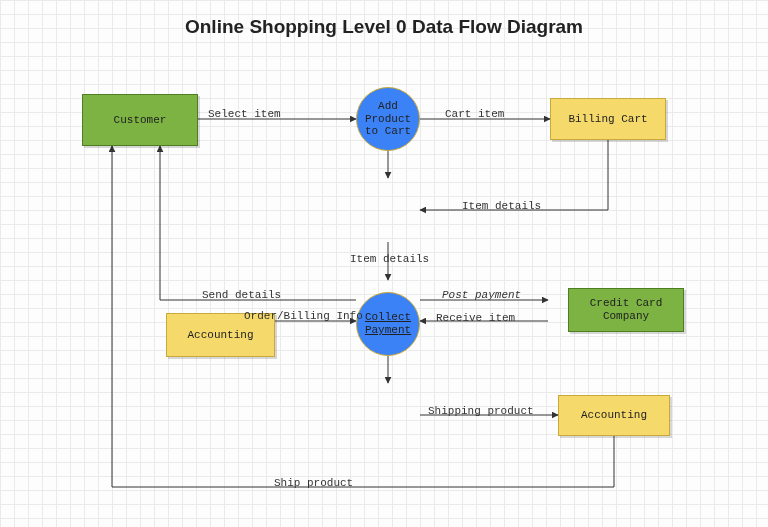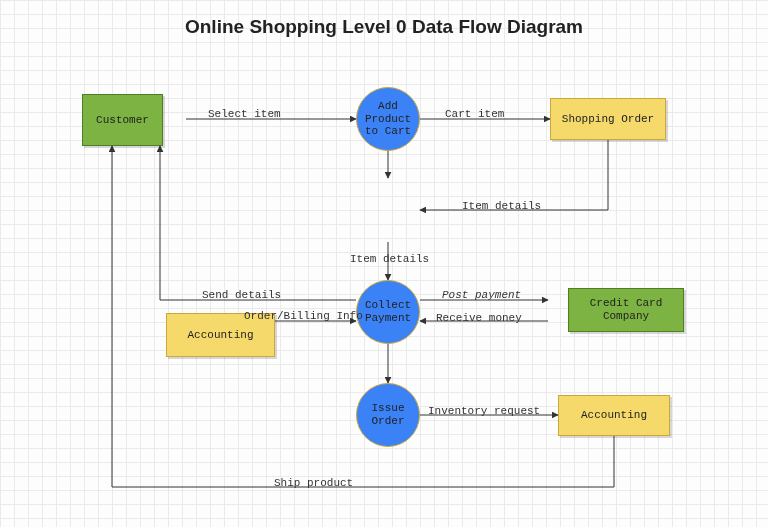--- a/index.html
+++ b/index.html
@@ -109,39 +109,37 @@
       <path d="M 548 321 L 420 321" marker-end="url(#arrow)"></path>
 
       <path d="M 388 344 L 388 383" marker-end="url(#arrow)"></path>
 
       <path d="M 420 415 L 558 415" marker-end="url(#arrow)"></path>
 
       <path d="M 614 436 L 614 487 L 112 487 L 112 146" marker-end="url(#arrow)"></path>
     </g>
   </svg>
 
-  <div class="node rect-green" style="left:82px; top:94px; width:81px; height:52px;">Customer</div>
-  <div class="node rect-yellow" style="left:550px; top:98px; width:116px; height:42px;">Shopping Order</div>
+  <div class="node rect-green" style="left:82px; top:94px; width:116px; height:52px;">Customer</div>
+  <div class="node rect-yellow" style="left:550px; top:98px; width:116px; height:42px;">Billing Cart</div>
   <div class="node rect-yellow" style="left:166px; top:313px; width:109px; height:44px;">Accounting</div>
   <div class="node rect-green" style="left:568px; top:288px; width:116px; height:44px; white-space:pre-line;">Credit Card
 Company</div>
   <div class="node rect-yellow" style="left:558px; top:395px; width:112px; height:41px;">Accounting</div>
 
   <div class="node circle" style="left:356px; top:87px; width:64px; height:64px; white-space:pre-line;">Add
 Product
 to Cart</div>
-  <div class="node circle" style="left:356px; top:280px; width:64px; height:64px; white-space:pre-line;">Collect
+  <div class="node circle" style="left:356px; top:292px; width:64px; height:64px; white-space:pre-line;text-decoration:underline;">Collect
 Payment</div>
-  <div class="node circle" style="left:356px; top:383px; width:64px; height:64px; white-space:pre-line;">Issue
-Order</div>
 
   <div class="edge-label" style="left:208px; top:108px;">Select item</div>
   <div class="edge-label" style="left:445px; top:108px;">Cart item</div>
   <div class="edge-label" style="left:462px; top:200px;">Item details</div>
   <div class="edge-label" style="left:350px; top:253px;">Item details</div>
   <div class="edge-label" style="left:202px; top:289px;">Send details</div>
   <div class="edge-label" style="left:244px; top:310px;">Order/Billing Info</div>
   <div class="edge-label" style="left:442px; top:289px;font-style:italic;">Post payment</div>
-  <div class="edge-label" style="left:436px; top:312px;">Receive money</div>
-  <div class="edge-label" style="left:428px; top:405px;">Inventory request</div>
+  <div class="edge-label" style="left:436px; top:312px;">Receive item</div>
+  <div class="edge-label" style="left:428px; top:405px;">Shipping product</div>
   <div class="edge-label" style="left:274px; top:477px;">Ship product</div>
 
 </div>
 
 </body></html>

